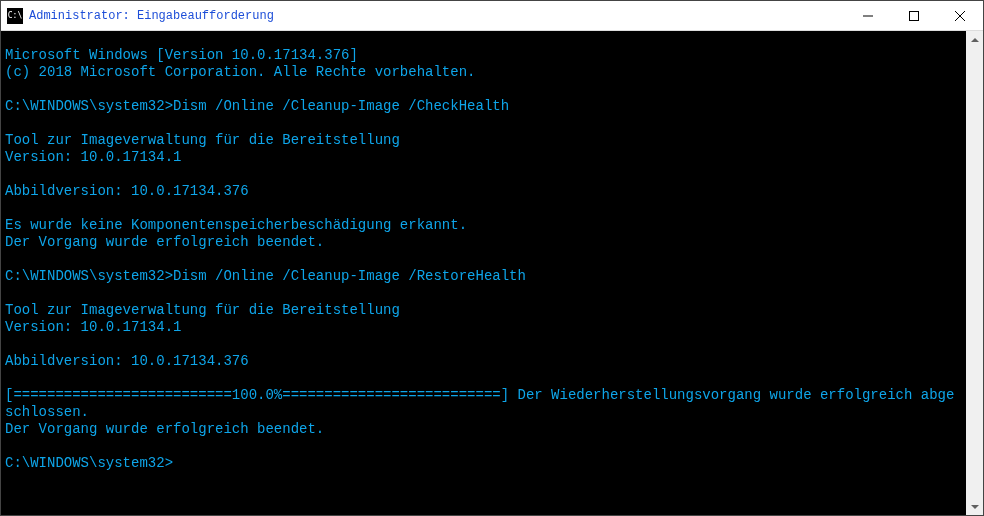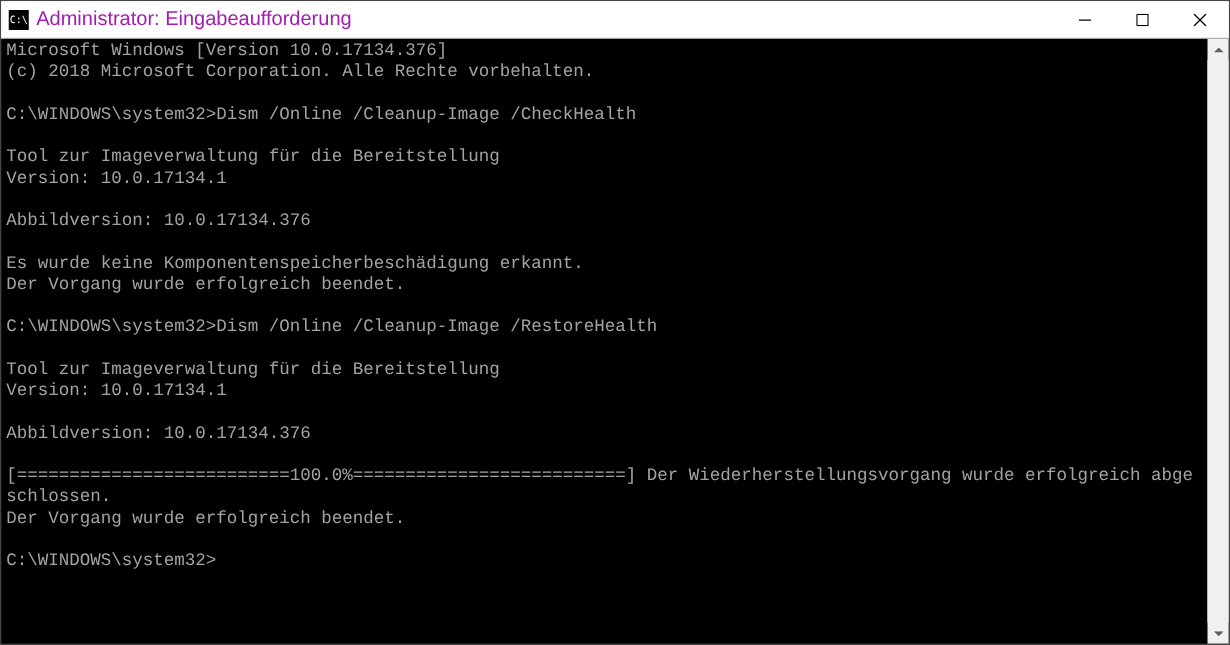--- a/index.html
+++ b/index.html
@@ -36,23 +36,23 @@
       background: #000;
       margin-right: 6px;
       display: flex;
       align-items: center;
       justify-content: center;
       color: #fff;
       font-size: 8px;
       font-family: monospace;
     }
     .titlebar-title {
-      font-size: 16px;
-      font-family: Liberation Sans, sans-serif;
-      color: #a21caf;
+      font-size: 12px;
+      font-family: Liberation Mono, monospace;
+      color: #1d4ed8;
       flex: 1;
     }
     .titlebar-buttons {
       display: flex;
       height: 100%;
     }
     .titlebar-btn {
       width: 46px;
       height: 100%;
       display: flex;
@@ -64,25 +64,25 @@
     }
     .content-area {
       flex: 1;
       display: flex;
       background: #000;
       overflow: hidden;
     }
     .terminal {
       flex: 1;
       background: #000;
-      color: #a3a3a3;
+      color: #0ea5e9;
       font-family: Consolas, "Courier New", monospace;
       font-size: 14px;
       line-height: 17px;
-      padding: 2px 4px;
+      padding: 16px 4px;
       white-space: pre-wrap;
       word-break: break-all;
       overflow: hidden;
     }
     .scrollbar {
       width: 17px;
       background: #f0f0f0;
       display: flex;
       flex-direction: column;
     }

